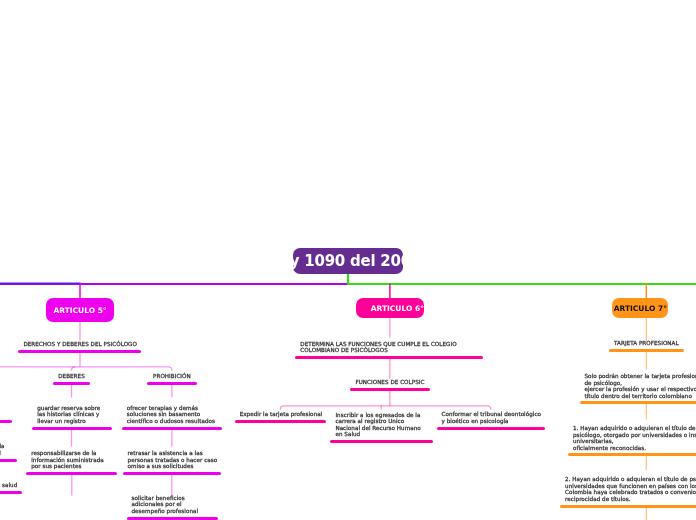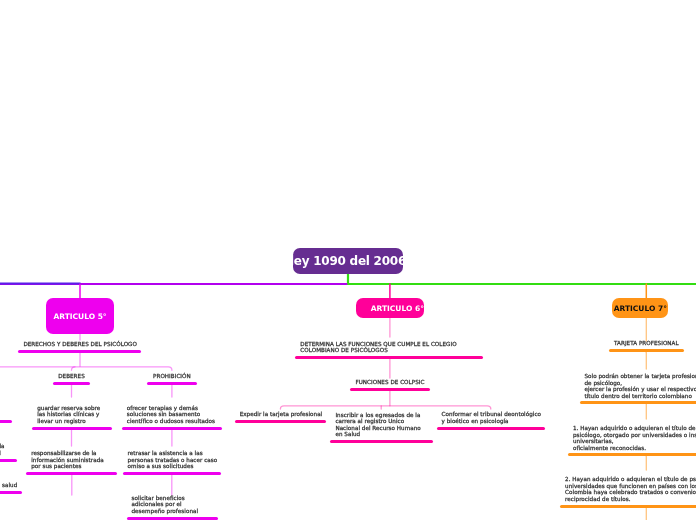--- a/index.html
+++ b/index.html
@@ -4,21 +4,21 @@
 <style>
   html,body{margin:0;padding:0;background:#ffffff;}
   body{width:696px;height:520px;overflow:hidden;
        font-family:"DejaVu Sans",sans-serif;}
   #stage{position:relative;width:696px;height:520px;overflow:hidden;background:#fff;}
   svg#links{position:absolute;left:0;top:0;width:696px;height:520px;}
 
   .pill{position:absolute;border-radius:7px;display:flex;align-items:center;
         justify-content:center;font-weight:bold;box-sizing:border-box;
         white-space:nowrap;font-family:"DejaVu Sans",sans-serif;}
-  .pill.root{font-size:12px;letter-spacing:-0.25px;}
+  .pill.root{font-size:15px;letter-spacing:-0.25px;}
   .pill.art{font-size:7.5px;letter-spacing:0px;}
 
   .unode{position:absolute;}
   .unode .txt{position:absolute;color:#333333;font-size:5.6px;
               line-height:6.5px;white-space:pre;font-weight:400;
               letter-spacing:0.05px;
               -webkit-text-stroke:0.26px #333333;
               font-family:"DejaVu Sans",sans-serif;}
   .unode .ubar{position:absolute;border-radius:1.6px;}
 </style>
@@ -51,21 +51,21 @@
       <path d="M646.3 284L646.3 299" stroke="#FF9416" stroke-width="1.5" fill="none" stroke-linecap="round" stroke-linejoin="round"></path>
       <path d="M646.3 318L646.3 341" stroke="#FF9416" stroke-width="1.3" fill="none" stroke-linecap="round" stroke-linejoin="round" opacity="0.55"></path>
       <path d="M646.3 352.3L646.3 369" stroke="#FF9416" stroke-width="1.3" fill="none" stroke-linecap="round" stroke-linejoin="round" opacity="0.55"></path>
       <path d="M646.3 404L646.3 419" stroke="#FF9416" stroke-width="1.3" fill="none" stroke-linecap="round" stroke-linejoin="round" opacity="0.55"></path>
       <path d="M646.3 456.2L646.3 470" stroke="#FF9416" stroke-width="1.3" fill="none" stroke-linecap="round" stroke-linejoin="round" opacity="0.55"></path>
       <path d="M646.3 507.5L646.3 520" stroke="#FF9416" stroke-width="1.3" fill="none" stroke-linecap="round" stroke-linejoin="round" opacity="0.55"></path>
     </svg>
 <div class="pill root" style="left: 293px; top: 248px; width: 110px; height: 26px; background: rgb(102, 45, 145); color: rgb(255, 255, 255);">
       <span>ley 1090 del 2006</span>
     </div>
-    <div class="pill art" style="left: 46px; top: 298px; width: 68px; height: 36px; background: rgb(238, 0, 238); color: rgb(255, 255, 255);">
+    <div class="pill art" style="left: 46px; top: 298px; width: 68px; height: 24px; background: rgb(238, 0, 238); color: rgb(255, 255, 255);">
       <span>ARTICULO 5°</span>
     </div>
     <div class="unode" style="left: 18.4px; top: 340.6px; width: 123.1px; height: 11.35px;">
       <div class="txt" style="left: 5px; top: 0px;">DERECHOS Y DEBERES DEL PSICÓLOGO</div>
       <div class="ubar" style="left: 0px; top: 9.2px; width: 123.1px; height: 3px; background: rgb(238, 0, 238);"></div>
     </div>
     <div class="unode" style="left: 53.2px; top: 372.6px; width: 36.6px; height: 11.35px;">
       <div class="txt" style="left: 0px; top: 0px; width: 36.6px; text-align: center;">DEBERES</div>
       <div class="ubar" style="left: 0px; top: 9.2px; width: 36.6px; height: 3px; background: rgb(238, 0, 238);"></div>
     </div>

